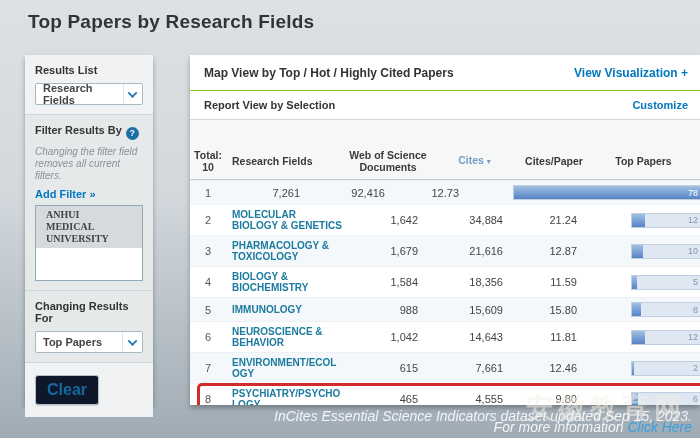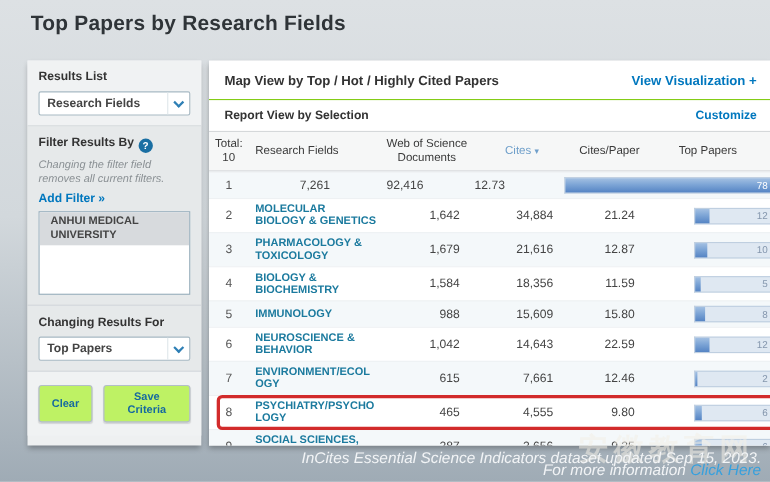--- a/index.html
+++ b/index.html
@@ -8,21 +8,21 @@
     font-family:"Liberation Sans","DejaVu Sans",sans-serif;
     background:linear-gradient(to bottom,#dde1e4 0%,#d2d8dc 45%,#b7c0c7 75%,#9fabb5 100%);
     position:relative;
   }
   .page-title {
     position:absolute; left:28px; top:11px;
     font-size:19px; font-weight:bold; color:#2f3438; letter-spacing:.2px;
   }
   
   .sidebar {
-    position:absolute; left:25px; top:55px; width:158px; height:350px;
+    position:absolute; left:25px; top:55px; width:128px; height:350px;
     background:#eef0f1; box-shadow:0 3px 5px rgba(0,0,0,.3);
     font-size:11px; color:#333;
   }
   .sb-section { padding:9px 10px; }
   .sb-a { background:#f0f2f3; border-bottom:1px solid #cfd4d7; }
   .sb-b { background:#e6e9ea; border-bottom:1px solid #cfd4d7; }
   .sb-c { background:#e6e9ea; border-bottom:1px solid #cfd4d7; }
   .sb-d { background:#f0f2f3; }
   .sb-label { font-weight:bold; color:#333; margin-bottom:7px; }
   .selectbox {
@@ -33,42 +33,42 @@
   .chev { width:20px; height:100%; display:flex; align-items:center; justify-content:center; border-left:1px solid #dfe6ea; }
   .chev i { display:block; width:7px; height:7px; border-right:2px solid #2e7fb5; border-bottom:2px solid #2e7fb5; transform:rotate(45deg) translate(-1px,-1px); }
   .help-icon {
     display:inline-block; width:13px; height:13px; border-radius:50%;
     background:#1a6fa3; color:#fff; font-size:9px; font-weight:bold;
     text-align:center; line-height:13px; vertical-align:-2px; margin-left:4px;
   }
   .filter-note { font-style:italic; color:#8a9094; font-size:10px; line-height:12px; margin:6px 0 6px; }
   .add-filter { color:#0077be; font-weight:bold; margin-bottom:5px; cursor:pointer; }
   .listbox { background:#fff; border:1px solid #93aab8; height:76px; overflow:hidden; }
-  .listbox .item { padding:3px 22px 3px 10px; font-size:10px; line-height:12px; font-weight:bold; color:#444; cursor:pointer; }
+  .listbox .item { padding:3px 22px 3px 10px; font-size:10px; line-height:12px; font-weight:bold; color:#444; cursor:pointer;font-family:Liberation Serif, serif; }
   .listbox .item.selected { background:#d7dadd; }
   .btn-row { display:flex; gap:10px; padding:12px 10px; }
   .btn {
-    background:#bef264; border:1px solid #b3bfc7; border-radius:3px;
-    color:#1569a0; font-weight:bold; font-size:10px; padding:5px 11px;
+    background:#0f172a; border:1px solid #b3bfc7; border-radius:3px;
+    color:#1569a0; font-weight:bold; font-size:16px; padding:5px 11px;
     box-shadow:0 1px 1px rgba(0,0,0,.12); cursor:pointer;
   }
   
   .main {
     position:absolute; left:190px; top:55px; width:510px; height:350px;
     background:#fff; box-shadow:0 3px 5px rgba(0,0,0,.3); overflow:hidden;
   }
   .map-row { display:flex; justify-content:space-between; align-items:center; padding:11px 12px 10px 14px; border-bottom:1px solid #84cc16; }
   .map-row .ttl { font-size:12px; font-weight:bold; color:#333; }
   .link { color:#0077be; font-weight:bold; font-size:12px; cursor:pointer; }
   .report-row { display:flex; justify-content:space-between; align-items:flex-end; padding:8px 12px 8px 14px; border-bottom:1px solid #d5d8da; }
   .report-row .ttl { font-size:11px; font-weight:bold; color:#333; }
   .report-row .link { font-size:11px; }
   
   .thead { display:flex; background:#f6f7f7; border-bottom:1px solid #c9ced2; padding:5px 0 6px; align-items:center; }
-  .thead .hc { font-size:10.5px; font-weight:normal; color:#3a3a3a; line-height:12px; }
+  .thead .hc { font-size:10.5px; font-weight:bold; color:#3a3a3a; line-height:12px;margin-top:24px; }
   .col-rank { width:36px; flex:none; text-align:center; }
   .col-field { width:118px; flex:none; padding-left:6px; }
   .col-docs { width:88px; flex:none; text-align:center; }
   .col-cites { width:85px; flex:none; text-align:center; }
   .col-cpp { width:74px; flex:none; text-align:center; }
   .col-top { flex:1; text-align:center; padding-right:4px; }
   .sorted { color:#6f9fca !important; }
   .caret { font-size:8px; }
   .trow { display:flex; align-items:center; position:relative; padding:4px 0; border-top:1px solid #eef1f3; }
   .trow:nth-child(odd) { background:#f4f8fa; }
@@ -120,21 +120,20 @@
     <div class="sb-label">Changing Results For</div>
     <div class="selectbox">
       <span>Top Papers</span>
       <span class="chev">
           <i></i>
         </span>
     </div>
   </div>
   <div class="btn-row sb-d">
     <button class="btn">Clear</button>
-    <button class="btn">Save Criteria</button>
   </div>
 </div>
 
 <div class="main">
   <div class="map-row">
     <span class="ttl">Map View by Top / Hot / Highly Cited Papers</span>
     <span class="link">View Visualization +</span>
   </div>
   <div class="report-row">
     <span class="ttl">Report View by Selection</span>
@@ -223,21 +222,21 @@
         <div class="bar-label">8</div>
       </div>
     </div>
   </div>
 
   <div class="trow">
     <div class="rank col-rank">6</div>
     <div class="field col-field">NEUROSCIENCE &amp; BEHAVIOR</div>
     <div class="num col-docs">1,042</div>
     <div class="num col-cites">14,643</div>
-    <div class="num col-cpp">22.59</div>
+    <div class="num col-cpp">11.81</div>
     <div class="bar-wrap">
       <div class="bar-track">
         <div class="bar-fill" style="width: 18.7595%;"></div>
         <div class="bar-label">12</div>
       </div>
     </div>
   </div>
 
   <div class="trow">
     <div class="rank col-rank">7</div>

